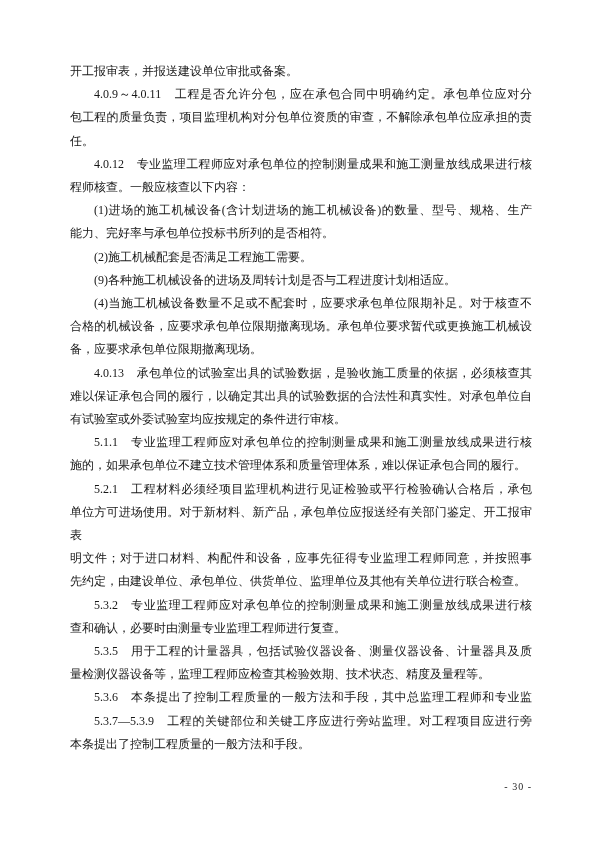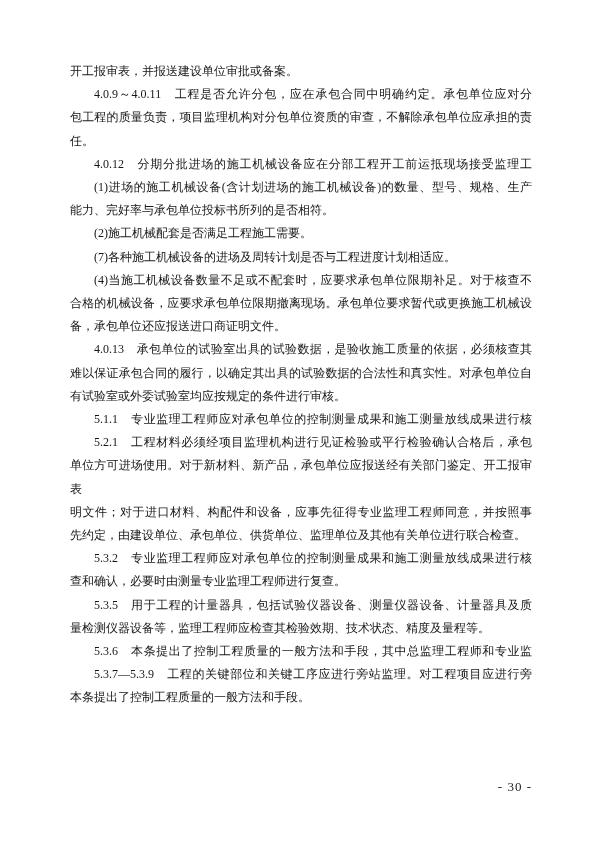--- a/index.html
+++ b/index.html
@@ -39,64 +39,66 @@
   }
   .line.indent {
     text-indent: 2em;
   }
   .page-number {
     position: absolute;
     top: 779px;
     left: 70px;
     width: 462px;
     text-align: right;
-    font-size: 13px;
+    font-size: 10px;
     line-height: 16px;
     color: #222222;
     letter-spacing: 1px;
   }
 </style>
 </head>
 <body>
 
 <div class="page">
   <div class="doc-body">
       <div class="para">
         <div class="line last">开工报审表，并报送建设单位审批或备案。</div>
       </div>
       <div class="para">
         <div class="line indent">4.0.9～4.0.11　工程是否允许分包，应在承包合同中明确约定。承包单位应对分</div>
         <div class="line">包工程的质量负责，项目监理机构对分包单位资质的审查，不解除承包单位应承担的责</div>
         <div class="line last">任。</div>
       </div>
       <div class="para">
-        <div class="line indent">4.0.12　分期分批进场的施工机械设备应在分部工程开工前运抵现场接受监理工</div>
+        <div class="line indent">4.0.12　专业监理工程师应对承包单位的控制测量成果和施工测量放线成果进行核</div>
+        <div class="line last">程师核查。一般应核查以下内容：</div>
       </div>
       <div class="para">
         <div class="line indent">(1)进场的施工机械设备(含计划进场的施工机械设备)的数量、型号、规格、生产</div>
         <div class="line last">能力、完好率与承包单位投标书所列的是否相符。</div>
       </div>
       <div class="para">
         <div class="line last indent">(2)施工机械配套是否满足工程施工需要。</div>
       </div>
       <div class="para">
-        <div class="line last indent">(7)各种施工机械设备的进场及周转计划是否与工程进度计划相适应。</div>
+        <div class="line last indent">(9)各种施工机械设备的进场及周转计划是否与工程进度计划相适应。</div>
       </div>
       <div class="para">
         <div class="line indent">(4)当施工机械设备数量不足或不配套时，应要求承包单位限期补足。对于核查不</div>
         <div class="line">合格的机械设备，应要求承包单位限期撤离现场。承包单位要求暂代或更换施工机械设</div>
-        <div class="line last">备，承包单位还应报送进口商证明文件。</div>
+        <div class="line last">备，应要求承包单位限期撤离现场。</div>
       </div>
       <div class="para">
         <div class="line indent">4.0.13　承包单位的试验室出具的试验数据，是验收施工质量的依据，必须核查其</div>
         <div class="line">难以保证承包合同的履行，以确定其出具的试验数据的合法性和真实性。对承包单位自</div>
         <div class="line last">有试验室或外委试验室均应按规定的条件进行审核。</div>
       </div>
       <div class="para">
         <div class="line indent">5.1.1　专业监理工程师应对承包单位的控制测量成果和施工测量放线成果进行核</div>
+        <div class="line last">施的，如果承包单位不建立技术管理体系和质量管理体系，难以保证承包合同的履行。</div>
       </div>
       <div class="para">
         <div class="line indent">5.2.1　工程材料必须经项目监理机构进行见证检验或平行检验确认合格后，承包</div>
         <div class="line">单位方可进场使用。对于新材料、新产品，承包单位应报送经有关部门鉴定、开工报审表</div>
         <div class="line">明文件；对于进口材料、构配件和设备，应事先征得专业监理工程师同意，并按照事</div>
         <div class="line last">先约定，由建设单位、承包单位、供货单位、监理单位及其他有关单位进行联合检查。</div>
       </div>
       <div class="para">
         <div class="line indent">5.3.2　专业监理工程师应对承包单位的控制测量成果和施工测量放线成果进行核</div>
         <div class="line last">查和确认，必要时由测量专业监理工程师进行复查。</div>

